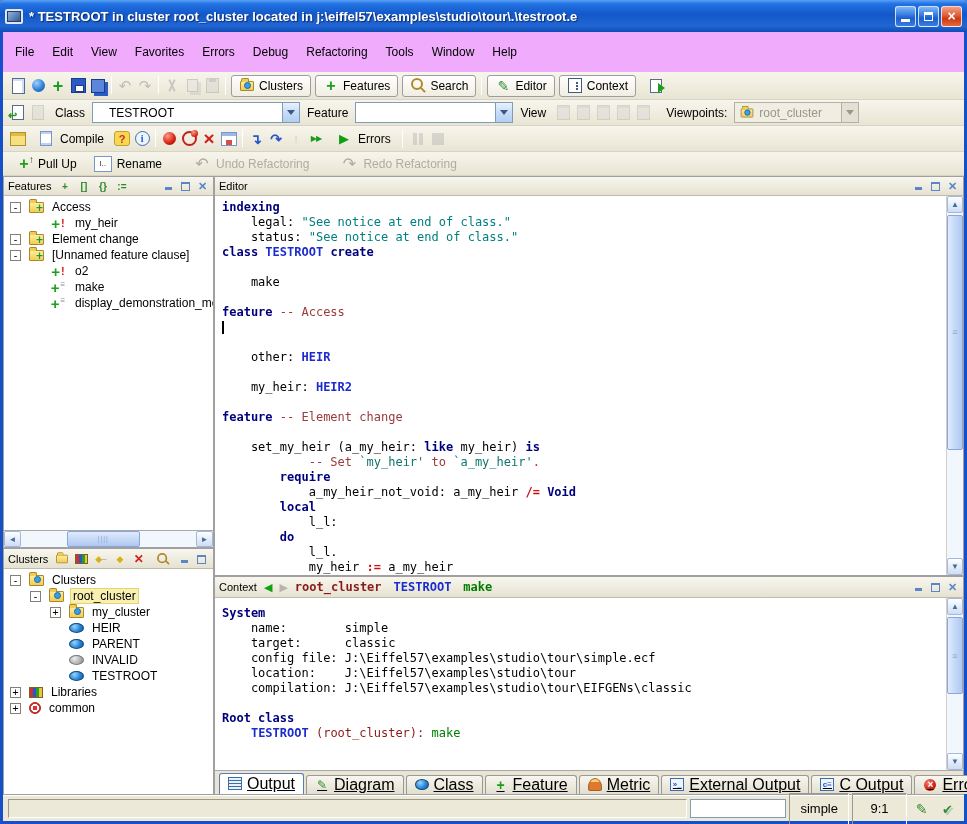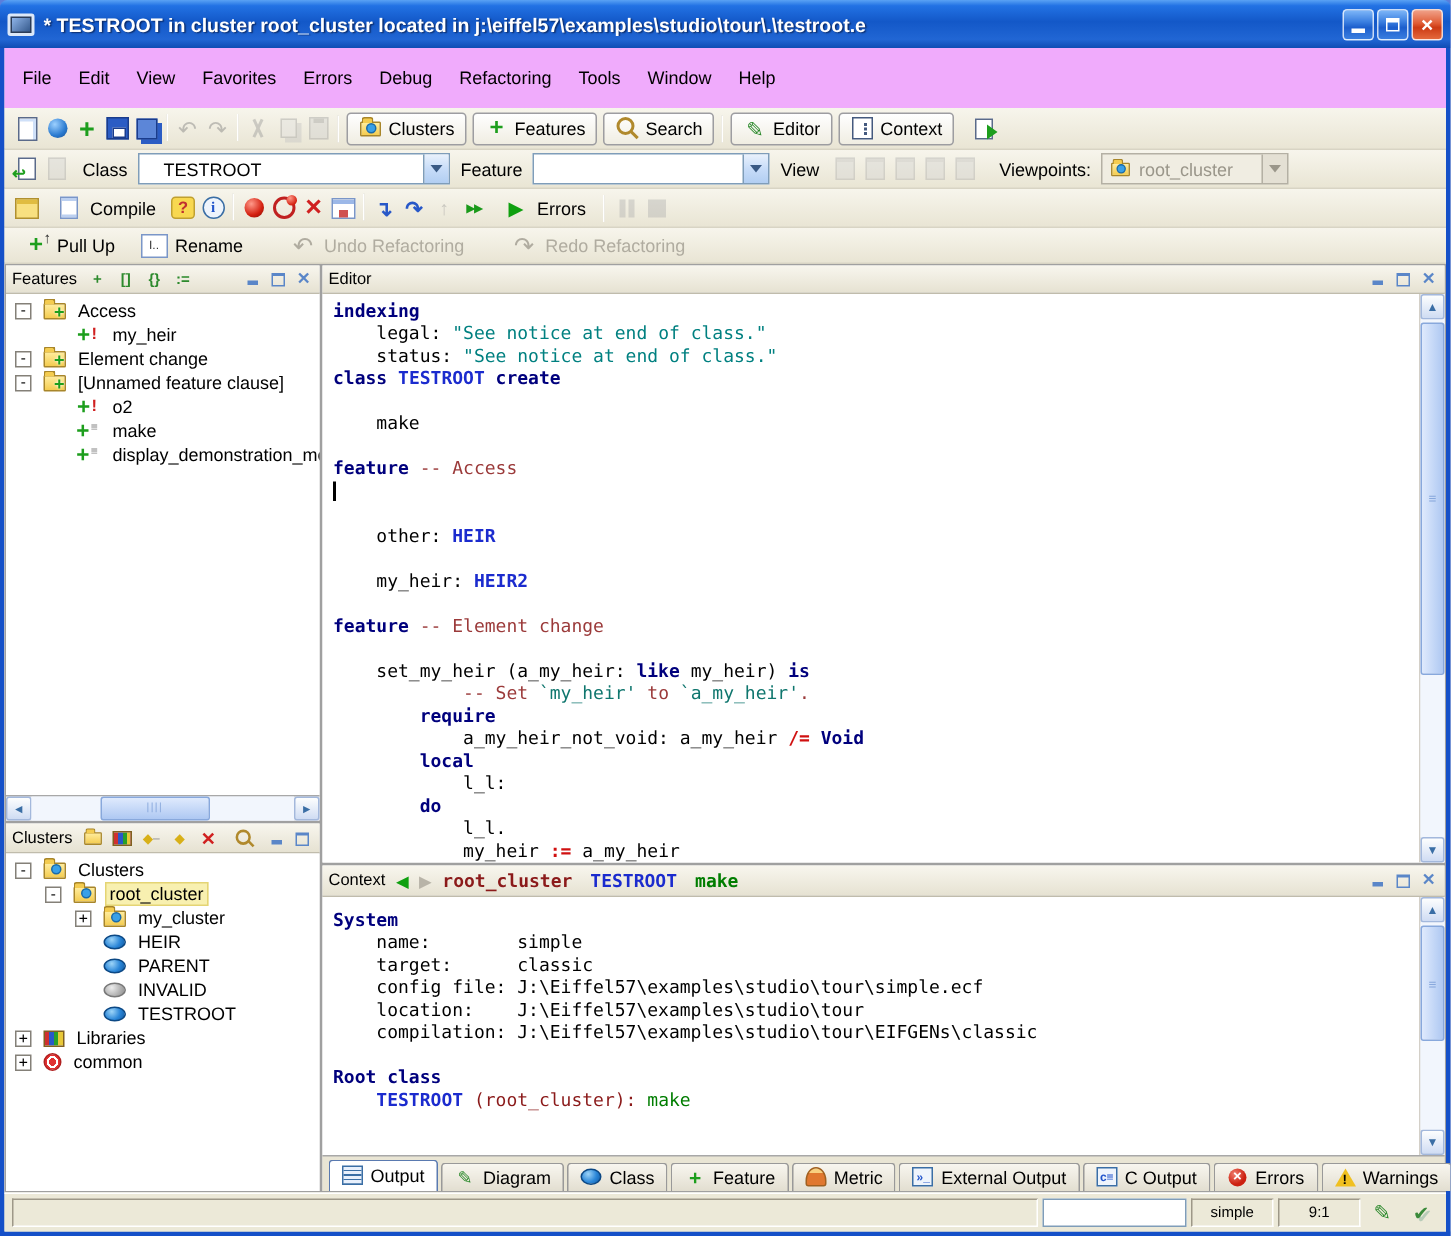--- a/index.html
+++ b/index.html
@@ -160,38 +160,38 @@
   
   .ctxhead{height:21px;}
   .crumbs{display:flex;gap:12px;font-family:"DejaVu Sans Mono",monospace;font-size:12px;font-weight:bold;align-items:center;}
   .crumb-cluster{color:#8b1a1a;}
   .crumb-class{color:#1b2bce;}
   .crumb-feature{color:#007d00;}
   .nav-back{color:#0fa00f;font-size:11px;}
   .nav-fwd{color:#b8b4a8;font-size:11px;}
   
   .tabs{height:24px;background:#e9e5d4;border-top:1px solid #a8a8a8;display:flex;align-items:flex-end;padding:2px 2px 0 4px;gap:2px;flex:none;}
-  .tab{display:flex;align-items:center;gap:5px;font-size:12px;border:1px solid #999;border-bottom:none;border-radius:3px 3px 0 0;padding:2px 8px 3px;background:linear-gradient(#f8f6ef,#e2ded0);height:19px;white-space:nowrap;}
+  .tab{display:flex;align-items:center;gap:5px;font-size:16px;border:1px solid #999;border-bottom:none;border-radius:3px 3px 0 0;padding:2px 8px 3px;background:linear-gradient(#f8f6ef,#e2ded0);height:19px;white-space:nowrap;text-decoration:underline;}
   .tab.active{background:#fff;border-color:#5a7ab0;height:21px;}
   .tabico{width:14px;height:12px;display:inline-flex;align-items:center;justify-content:center;position:relative;flex:none;}
   .tabico.output::before{content:'';width:12px;height:11px;border:1px solid #3a6ea5;background:repeating-linear-gradient(180deg,#e8f0fc 0 2px,#3a6ea5 2px 3px);}
   .tabico.diagram::before{content:'✎';font-size:12px;color:#2d8a2d;}
   .tabico.class::before{content:'';width:13px;height:9px;border-radius:50%;background:radial-gradient(circle at 35% 30%,#9cd4f8,#2a86d8 55%,#1058a0);border:1px solid #0c4884;}
   .tabico.feature::before{content:'+';color:#1d9e1d;font-weight:800;font-size:14px;}
   .tabico.metric::before{content:'';width:12px;height:11px;border:1px solid #a06020;background:linear-gradient(180deg,#f8d080 0 30%,#e07830 30% 100%);border-radius:50% 50% 2px 2px / 70% 70% 2px 2px;}
   .tabico.external::before{content:'»_';font-size:8px;font-weight:bold;color:#2255cc;width:13px;height:11px;border:1px solid #3a6ea5;background:#eef4fc;display:flex;align-items:center;justify-content:center;}
   .tabico.coutput::before{content:'c≡';font-size:8px;font-weight:bold;color:#2255cc;width:13px;height:11px;border:1px solid #3a6ea5;background:#eef4fc;display:flex;align-items:center;justify-content:center;}
   .tabico.errors::before{content:'×';width:12px;height:12px;border-radius:50%;background:radial-gradient(circle at 35% 30%,#f08070,#cc2010 60%);color:#fff;font-size:10px;font-weight:bold;display:flex;align-items:center;justify-content:center;}
   .tabico.warnings::before{content:'';width:0;height:0;border-left:7px solid transparent;border-right:7px solid transparent;border-bottom:12px solid #f0c020;}
   .tabico.warnings::after{content:'!';position:absolute;top:2px;font-size:9px;font-weight:bold;color:#000;}
   
   .statusbar{height:26px;background:#ece9d8;display:flex;align-items:center;gap:3px;padding:3px 5px;flex:none;border-top:1px solid #fff;}
   .sb-main{flex:1;height:19px;border:1px solid;border-color:#9d9888 #fff #fff #9d9888;}
   .sb-input{width:96px;height:19px;background:#fff;border:1px solid #7f9db9;font-size:11px;font-family:"Liberation Sans",sans-serif;padding:0 3px;}
-  .sb-cell{height:19px;border:1px solid;border-color:#9d9888 #fff #fff #9d9888;display:flex;align-items:center;justify-content:center;font-size:10px;padding:0 10px;min-width:55px;}
+  .sb-cell{height:32px;border:1px solid;border-color:#9d9888 #fff #fff #9d9888;display:flex;align-items:center;justify-content:center;font-size:13px;padding:0 10px;min-width:55px;}
   .sb-btn{width:23px;height:21px;display:flex;align-items:center;justify-content:center;}
   .sb-pencil::before{content:'✎';font-size:14px;color:#2d8a2d;}
   .sb-check::before{content:'✔';font-size:13px;color:#3a8a3a;text-shadow:2px 2px 0 #b8ccb8;}
 </style>
 </head>
 <body>
 
 <div class="window">
 
   <div class="titlebar">

